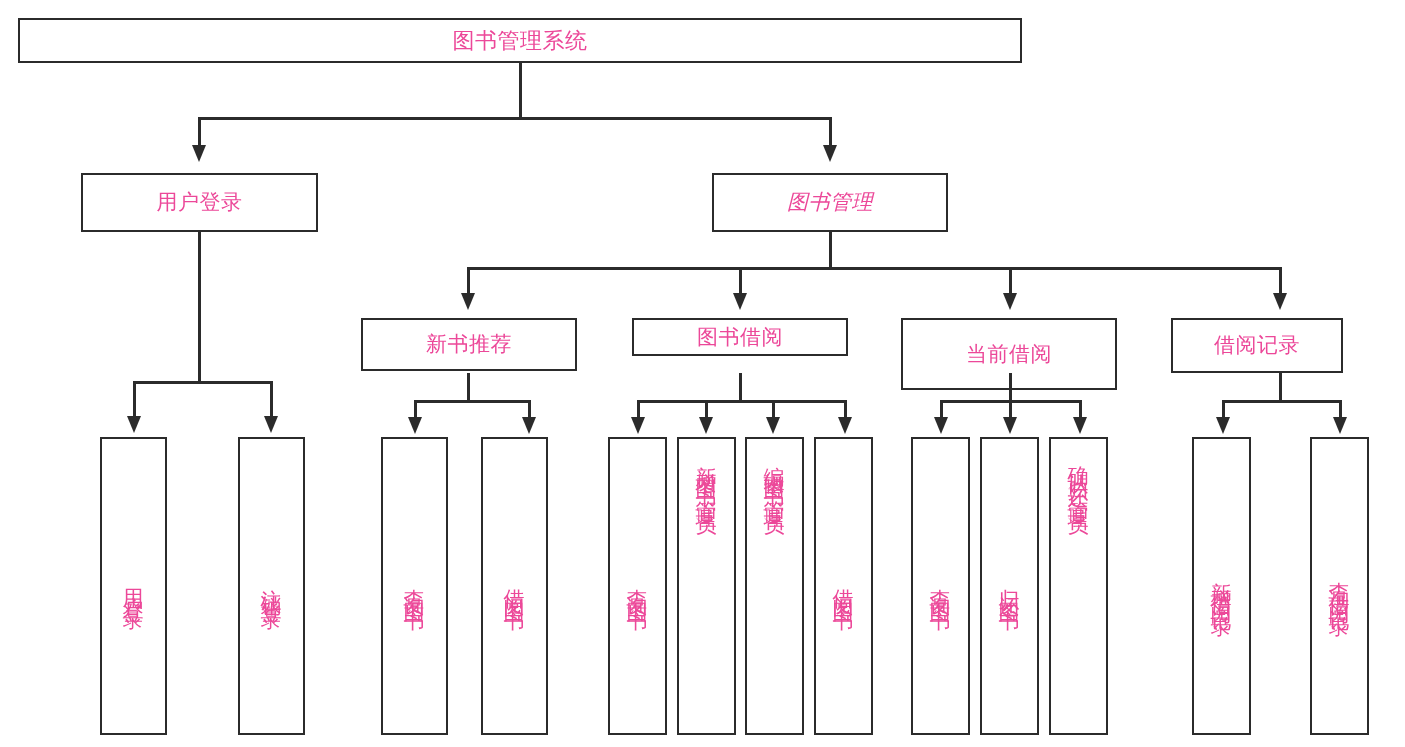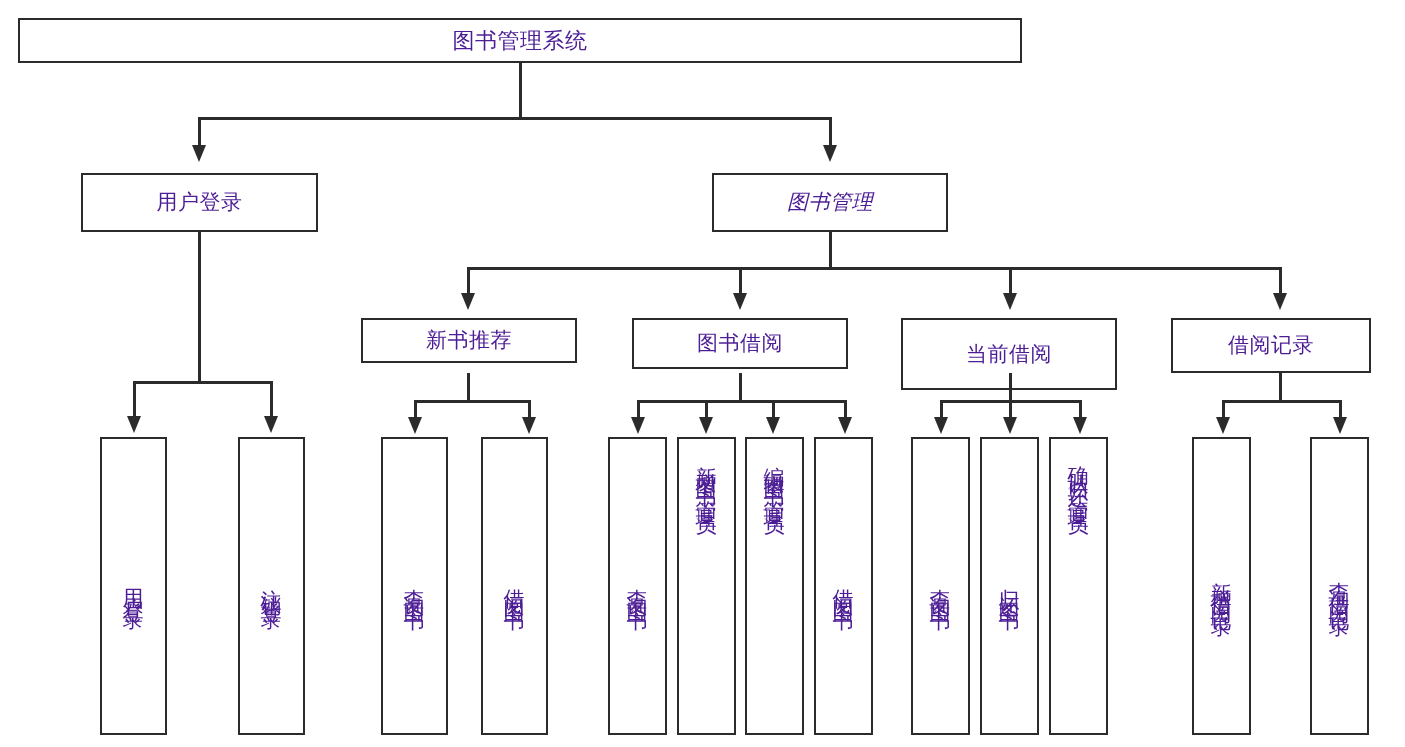--- a/index.html
+++ b/index.html
@@ -30,21 +30,21 @@
     justify-content: center;
     text-align: center;
   }
   .node.root   { font-size: 22px; }
   .node.lvl2   { font-size: 21px; }
   .node.lvl3   { font-size: 21px; }
   .node-label {
     display: block;
     letter-spacing: 0.5px;
     line-height: 1.15;
-    color: #4c1d95;
+    color: #ec4899;
   }
   
   .node.leaf {
     align-items: flex-start;
     justify-content: center;
     padding-top: 10px;
   }
   .node.leaf .node-label {
     writing-mode: vertical-rl;
     text-orientation: upright;
@@ -121,30 +121,30 @@
   <div class="edge h" style="left:467px; top:267px; width:814px; height:2.5px;"></div>
   <div class="edge v" style="left:467px; top:267px; width:2.5px; height:28px;"></div>
   <div class="arrow" style="left:461px; top:293px;"></div>
   <div class="edge v" style="left:739px; top:267px; width:2.5px; height:28px;"></div>
   <div class="arrow" style="left:733px; top:293px;"></div>
   <div class="edge v" style="left:1009px; top:267px; width:2.5px; height:28px;"></div>
   <div class="arrow" style="left:1003px; top:293px;"></div>
   <div class="edge v" style="left:1279px; top:267px; width:2.5px; height:28px;"></div>
   <div class="arrow" style="left:1273px; top:293px;"></div>
 
-  <div class="node lvl3" style="left:361px; top:318px; width:216px; height:45px;">
+  <div class="node lvl3" style="left:361px; top:318px; width:216px; height:53px;">
     <span class="node-label">新书推荐</span>
   </div>
-  <div class="node lvl3" style="left:632px; top:318px; width:216px; height:51px;">
+  <div class="node lvl3" style="left:632px; top:318px; width:216px; height:38px;">
     <span class="node-label">图书借阅</span>
   </div>
   <div class="node lvl3" style="left:901px; top:318px; width:216px; height:72px;">
     <span class="node-label">当前借阅</span>
   </div>
-  <div class="node lvl3" style="left:1171px; top:318px; width:200px; height:55px;">
+  <div class="node lvl3" style="left:1171px; top:318px; width:172px; height:55px;">
     <span class="node-label">借阅记录</span>
   </div>
 
   <div class="edge v" style="left:467px; top:373px; width:2.5px; height:29px;"></div>
   <div class="edge h" style="left:414px; top:400px; width:117px; height:2.5px;"></div>
   <div class="edge v" style="left:414px; top:400px; width:2.5px; height:19px;"></div>
   <div class="arrow" style="left:408px; top:417px;"></div>
   <div class="edge v" style="left:528px; top:400px; width:2.5px; height:19px;"></div>
   <div class="arrow" style="left:522px; top:417px;"></div>
 

